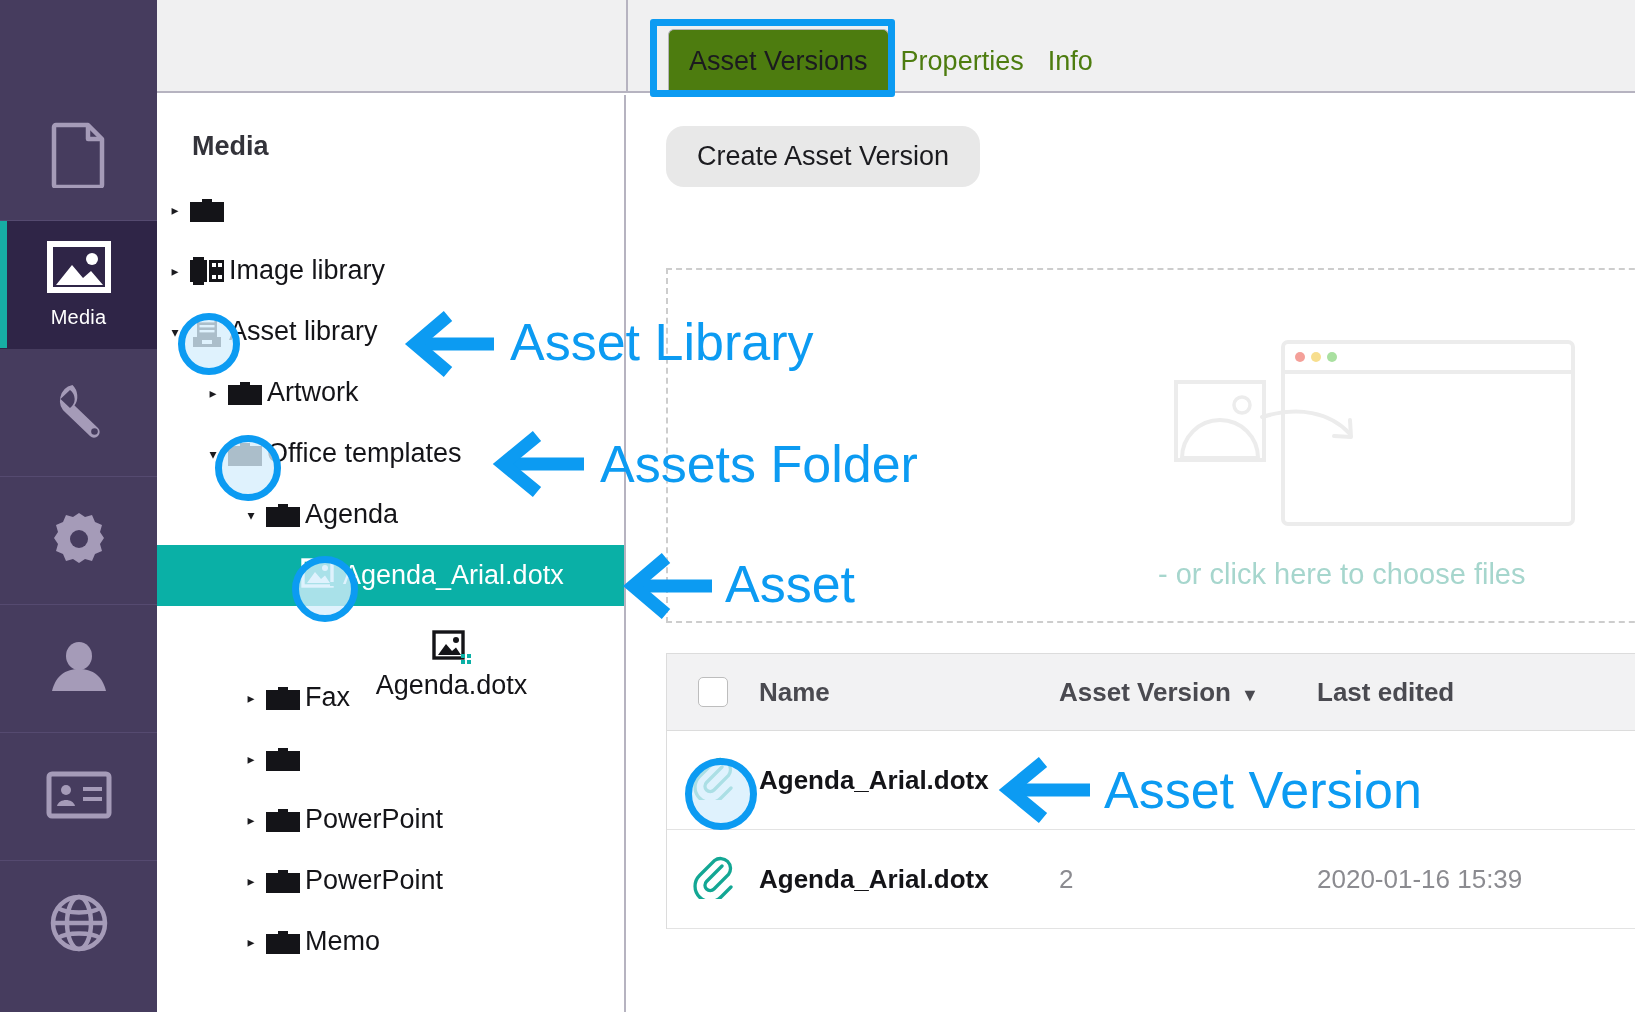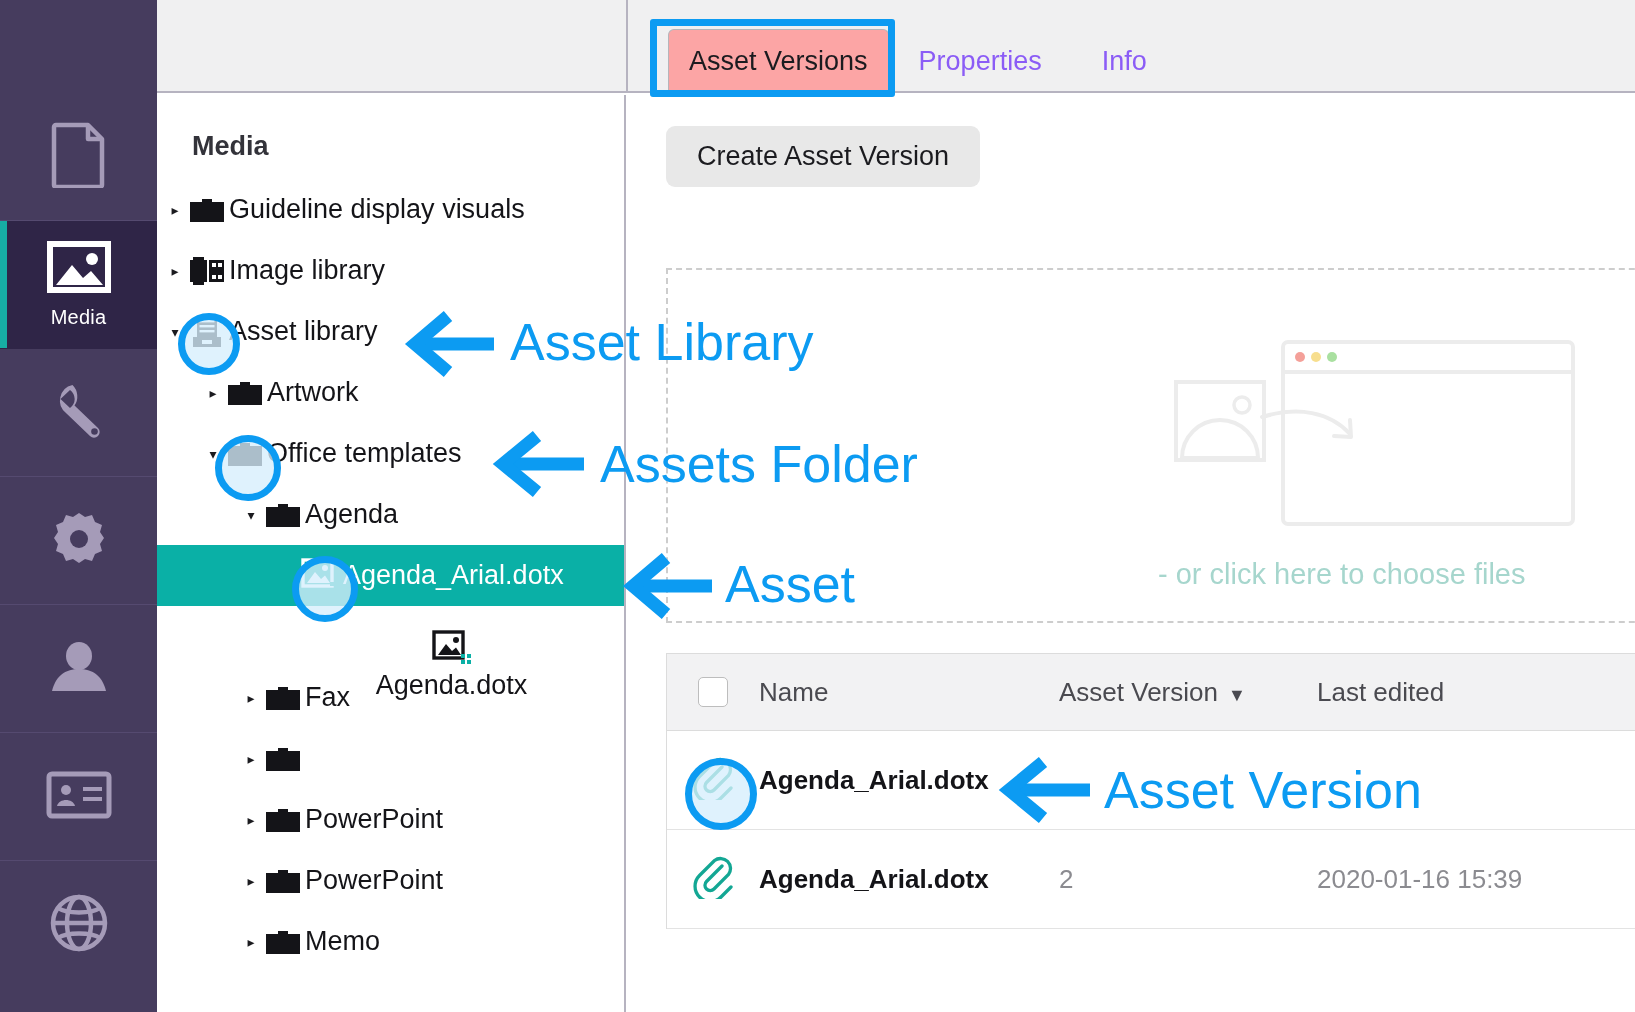--- a/index.html
+++ b/index.html
@@ -51,27 +51,27 @@
     position:absolute;left:626px;top:0;right:0;height:93px;
     background:#f0f0f1;
     border-bottom:2px solid #b6b3c0;
     border-left:2px solid #b6b3c0;
     box-sizing:border-box;
   }
   .tabs{
     position:absolute;left:40px;bottom:0;display:flex;align-items:flex-end;height:68px;
   }
   .tab{
-    font-size:27px;color:#8b5cf6;
-    padding:0 30px;height:60px;line-height:60px;
+    font-size:27px;color:#4d7c0f;
+    padding:0 12px;height:60px;line-height:60px;
     box-sizing:border-box;
     white-space:nowrap;
   }
   .tab.active{
-    background:#fca5a5;
+    background:#4d7c0f;
     border:1px solid #b5b5ba;
     border-bottom:none;
     border-radius:6px 6px 0 0;
     color:#1b1b1f;
     height:62px;line-height:62px;
     padding:0 20px;
   }
   .tab-highlight{
     position:absolute;left:650px;top:19px;width:245px;height:78px;
     border:7px solid #0c9bf2;border-radius:3px;
@@ -111,21 +111,21 @@
   .node.selected .nlabel{color:#ffffff;}
 
   
   .content{
     position:absolute;left:628px;top:95px;right:0;bottom:0;
     background:#ffffff;overflow:hidden;
   }
   .create-btn{
     position:absolute;left:38px;top:31px;
     background:#e8e8e8;
-    border:none;border-radius:9px;
+    border:none;border-radius:18px;
     font-family:"Liberation Sans", sans-serif;
     font-size:27px;color:#1b1b1f;
     padding:15px 31px;
     cursor:pointer;
   }
   .dropzone{
     position:absolute;left:38px;top:173px;right:-60px;height:355px;
     border:2px dashed #cdcdcd;
     box-sizing:border-box;
   }
@@ -150,21 +150,21 @@
   }
   .tbl-row{
     display:flex;align-items:center;height:98px;
     border-bottom:1px solid #e3e3e3;
     background:#ffffff;
   }
   .c-check{width:92px;flex:0 0 92px;display:flex;align-items:center;justify-content:center;}
   .c-name{width:300px;flex:0 0 300px;}
   .c-ver{width:258px;flex:0 0 258px;}
   .c-edit{flex:1 1 auto;}
-  .th{font-size:26px;font-weight:normal;color:#4a4a50;}
+  .th{font-size:26px;font-weight:bold;color:#4a4a50;}
   .chkbox{
     width:30px;height:30px;border:1px solid #bdbdbd;border-radius:5px;background:#fff;
     box-sizing:border-box;cursor:pointer;
   }
   .sortcaret{font-size:18px;margin-left:10px;color:#4a4a50;}
   .cell-name{font-size:26px;font-weight:bold;color:#141418;white-space:nowrap;}
   .cell-ver{font-size:26px;color:#8b8b90;}
   .cell-edit{font-size:26px;color:#8b8b90;white-space:nowrap;}
   .clip-cell{width:92px;flex:0 0 92px;display:flex;align-items:center;justify-content:center;}
 
@@ -275,21 +275,20 @@
     <div class="tree">
 
       <div class="node" style="padding-left:8px;">
         <span class="caret">▸</span>
         <span class="nicon">
           <svg width="38" height="30" viewBox="0 0 38 30">
               <path d="M2 7 h12 v-3 h10 v3 h12 v3 h-34 z" fill="#141418"></path>
               <rect x="2" y="10" width="34" height="17" fill="#141418"></rect>
             </svg>
         </span>
-        <span class="nlabel">Guideline display visuals</span>
       </div>
 
       <div class="node" style="padding-left:8px;">
         <span class="caret">▸</span>
         <span class="nicon">
           <svg width="38" height="32" viewBox="0 0 38 32">
               <rect x="5" y="2" width="11" height="3" fill="#141418"></rect>
               <rect x="2" y="5" width="17" height="22" fill="#141418"></rect>
               <rect x="5" y="27" width="11" height="3" fill="#141418"></rect>
               <rect x="21" y="5" width="15" height="22" fill="#141418"></rect>

